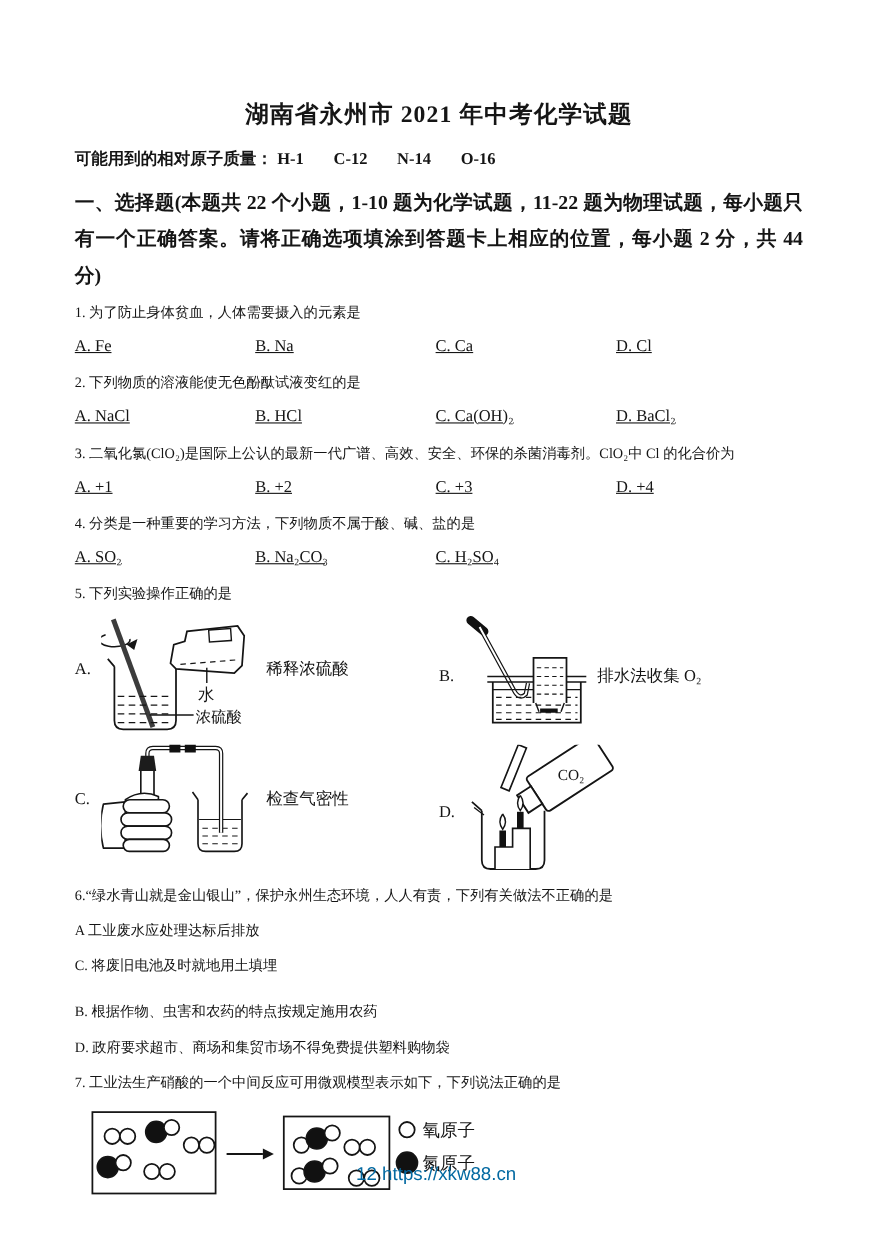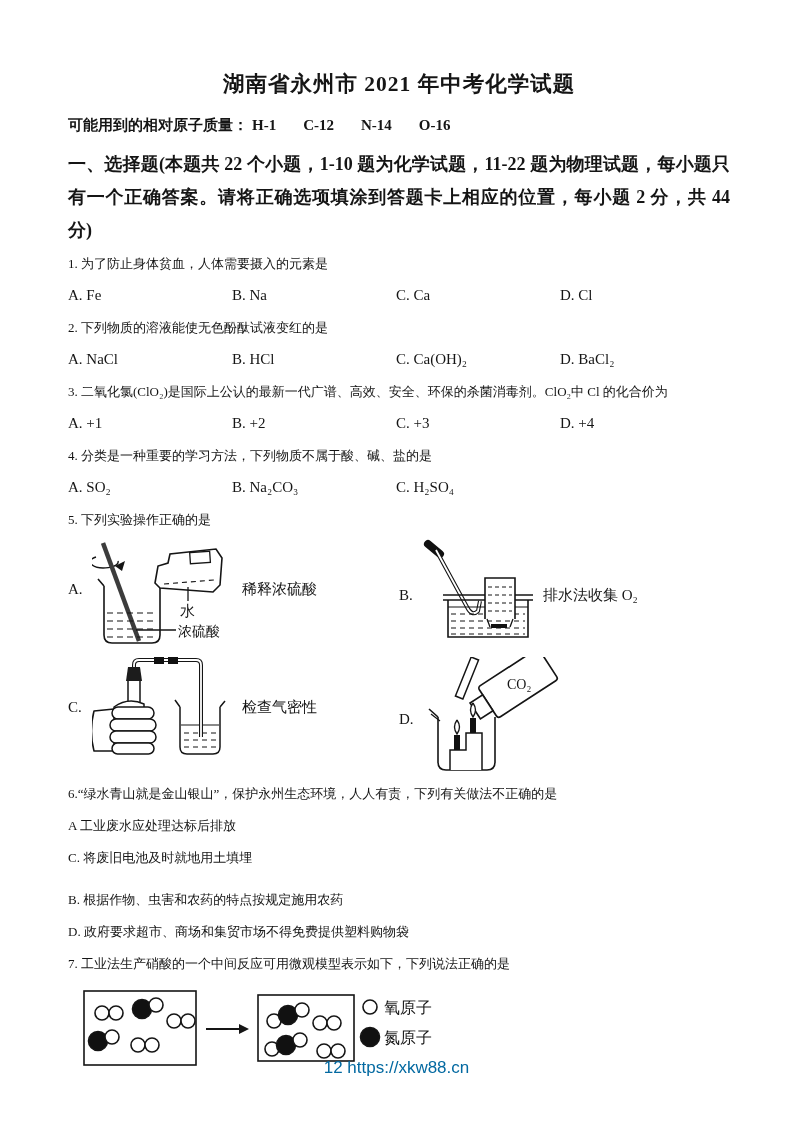--- a/index.html
+++ b/index.html
@@ -4,37 +4,37 @@
 <style>
   * { margin:0; padding:0; box-sizing:border-box; }
   html,body { background:#ffffff; }
   body {
     width:793px; height:1122px;
     font-family:"Liberation Serif","DejaVu Serif",serif;
     color:#151515;
     position:relative;
     overflow:hidden;
   }
-  .sheet { padding:68px 63px 0 68px; width:793px; }
+  .sheet { padding:88px 63px 0 68px; width:793px; }
   .title {
     text-align:center; font-size:21.5px; font-weight:bold;
     line-height:32px; letter-spacing:1px;
   }
   .atomic {
     margin-top:15px; font-size:15px; font-weight:bold; line-height:21px;
   }
   .atomic .am { display:inline-block; margin-left:27px; }
   .section-header {
     margin-top:12px; font-size:18px; font-weight:bold;
     line-height:33px; text-align:justify;
   }
   .ln { padding:5.5px 0; font-size:13px; line-height:21px; white-space:nowrap; }
   .opts {
     display:grid; grid-template-columns:164px 164px 164px auto;
-    padding:5.5px 0; font-size:15px; line-height:21px;
+    padding:5.5px 0; font-size:15px; line-height:21px;text-decoration:underline;
   }
   .fig-row { display:flex; }
   .fig-row-1 { height:122px; }
   .fig-row-2 { height:120px; }
   .fig-cell-l { width:331px; display:flex; }
   .fig-cell-r { flex:1; display:flex; }
   .fig-letter { font-size:15px; line-height:21px; width:24px; flex:none; }
   .fig-caption { font-size:15px; line-height:21px; white-space:nowrap; margin-left:8px; }
   .mt44{margin-top:44px;} .mt50{margin-top:50px;} .mt40{margin-top:40px;} .mt52{margin-top:52px;}
   .gap10 { margin-top:10px; }

